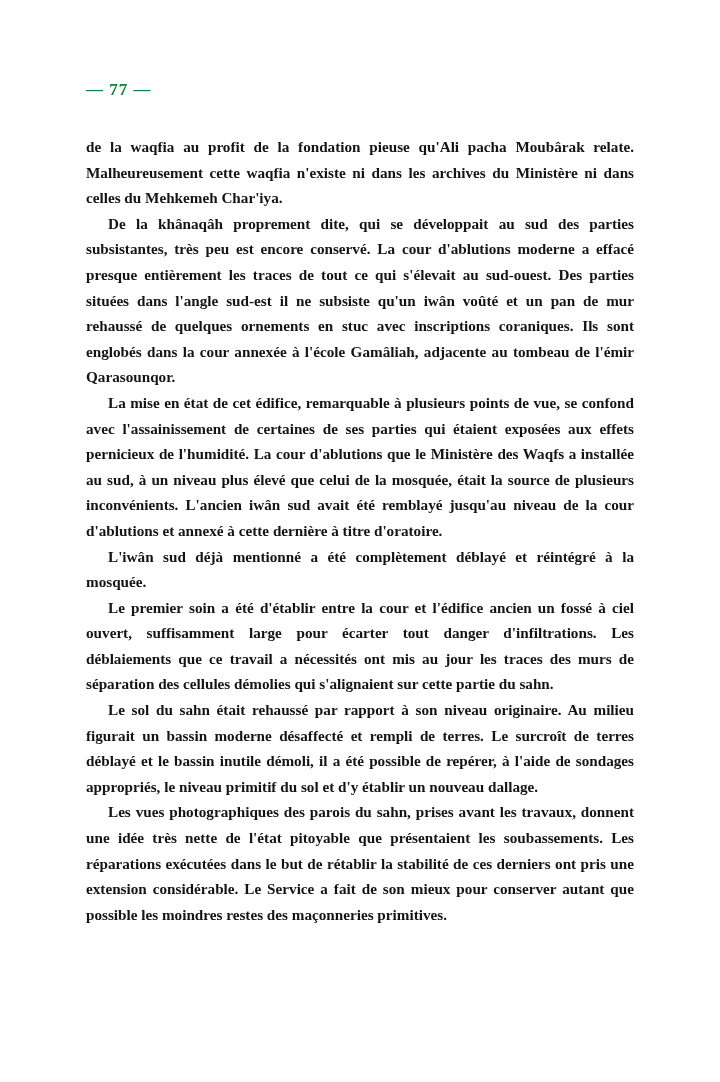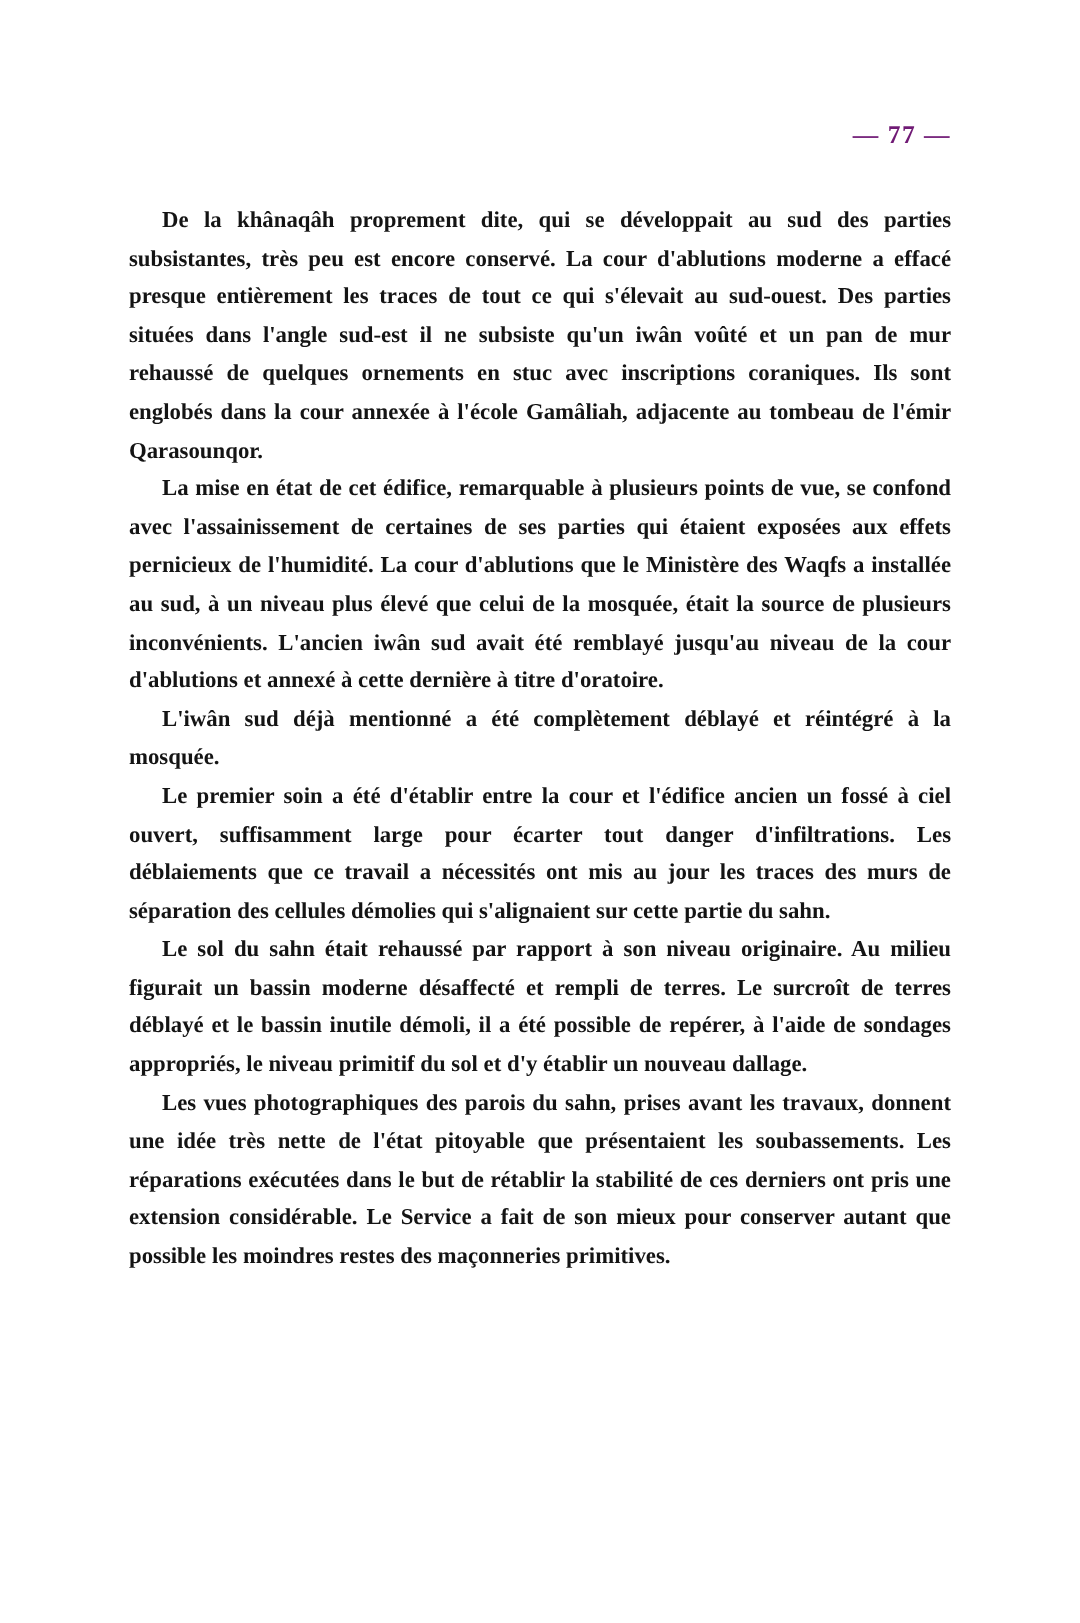--- a/index.html
+++ b/index.html
@@ -14,26 +14,26 @@
     color: #111111;
   }
   .page {
     position: relative;
     width: 720px;
     height: 1082px;
     box-sizing: border-box;
     padding: 80px 86px 40px 86px;
   }
   .page-number {
-    text-align: right;
+    text-align: left;
     font-size: 17px;
     font-weight: bold;
     letter-spacing: 1px;
     margin: 0 0 34px 0;
-    color: #701a75;
+    color: #15803d;
   }
   .body-text {
     font-size: 15.2px;
     line-height: 25.6px;
     text-align: justify;
     color: #141414;
     font-weight: 600;
     -webkit-font-smoothing: none;
   }
   .body-text p {
@@ -47,20 +47,21 @@
   }
 </style>
 </head>
 <body>
 
 <div class="page">
 
   <div class="page-number">— 77 —</div>
 
   <div class="body-text">
+    <p class="noindent">de la waqfia au profit de la fondation pieuse qu'Ali pacha Moubârak relate. Malheureusement cette waqfia n'existe ni dans les archives du Ministère ni dans celles du Mehkemeh Char'iya.</p>
     <p class="indent">De la khânaqâh proprement dite, qui se développait au sud des parties subsistantes, très peu est encore conservé. La cour d'ablutions moderne a effacé presque entièrement les traces de tout ce qui s'élevait au sud-ouest. Des parties situées dans l'angle sud-est il ne subsiste qu'un iwân voûté et un pan de mur rehaussé de quelques ornements en stuc avec inscriptions coraniques. Ils sont englobés dans la cour annexée à l'école Gamâliah, adjacente au tombeau de l'émir Qarasounqor.</p>
     <p class="indent">La mise en état de cet édifice, remarquable à plusieurs points de vue, se confond avec l'assainissement de certaines de ses parties qui étaient exposées aux effets pernicieux de l'humidité. La cour d'ablutions que le Ministère des Waqfs a installée au sud, à un niveau plus élevé que celui de la mosquée, était la source de plusieurs inconvénients. L'ancien iwân sud avait été remblayé jusqu'au niveau de la cour d'ablutions et annexé à cette dernière à titre d'oratoire.</p>
     <p class="indent">L'iwân sud déjà mentionné a été complètement déblayé et réintégré à la mosquée.</p>
     <p class="indent">Le premier soin a été d'établir entre la cour et l'édifice ancien un fossé à ciel ouvert, suffisamment large pour écarter tout danger d'infiltrations. Les déblaiements que ce travail a nécessités ont mis au jour les traces des murs de séparation des cellules démolies qui s'alignaient sur cette partie du sahn.</p>
     <p class="indent">Le sol du sahn était rehaussé par rapport à son niveau originaire. Au milieu figurait un bassin moderne désaffecté et rempli de terres. Le surcroît de terres déblayé et le bassin inutile démoli, il a été possible de repérer, à l'aide de sondages appropriés, le niveau primitif du sol et d'y établir un nouveau dallage.</p>
     <p class="indent">Les vues photographiques des parois du sahn, prises avant les travaux, donnent une idée très nette de l'état pitoyable que présentaient les soubassements. Les réparations exécutées dans le but de rétablir la stabilité de ces derniers ont pris une extension considérable. Le Service a fait de son mieux pour conserver autant que possible les moindres restes des maçonneries primitives.</p>
   </div>
 
 </div>
 

